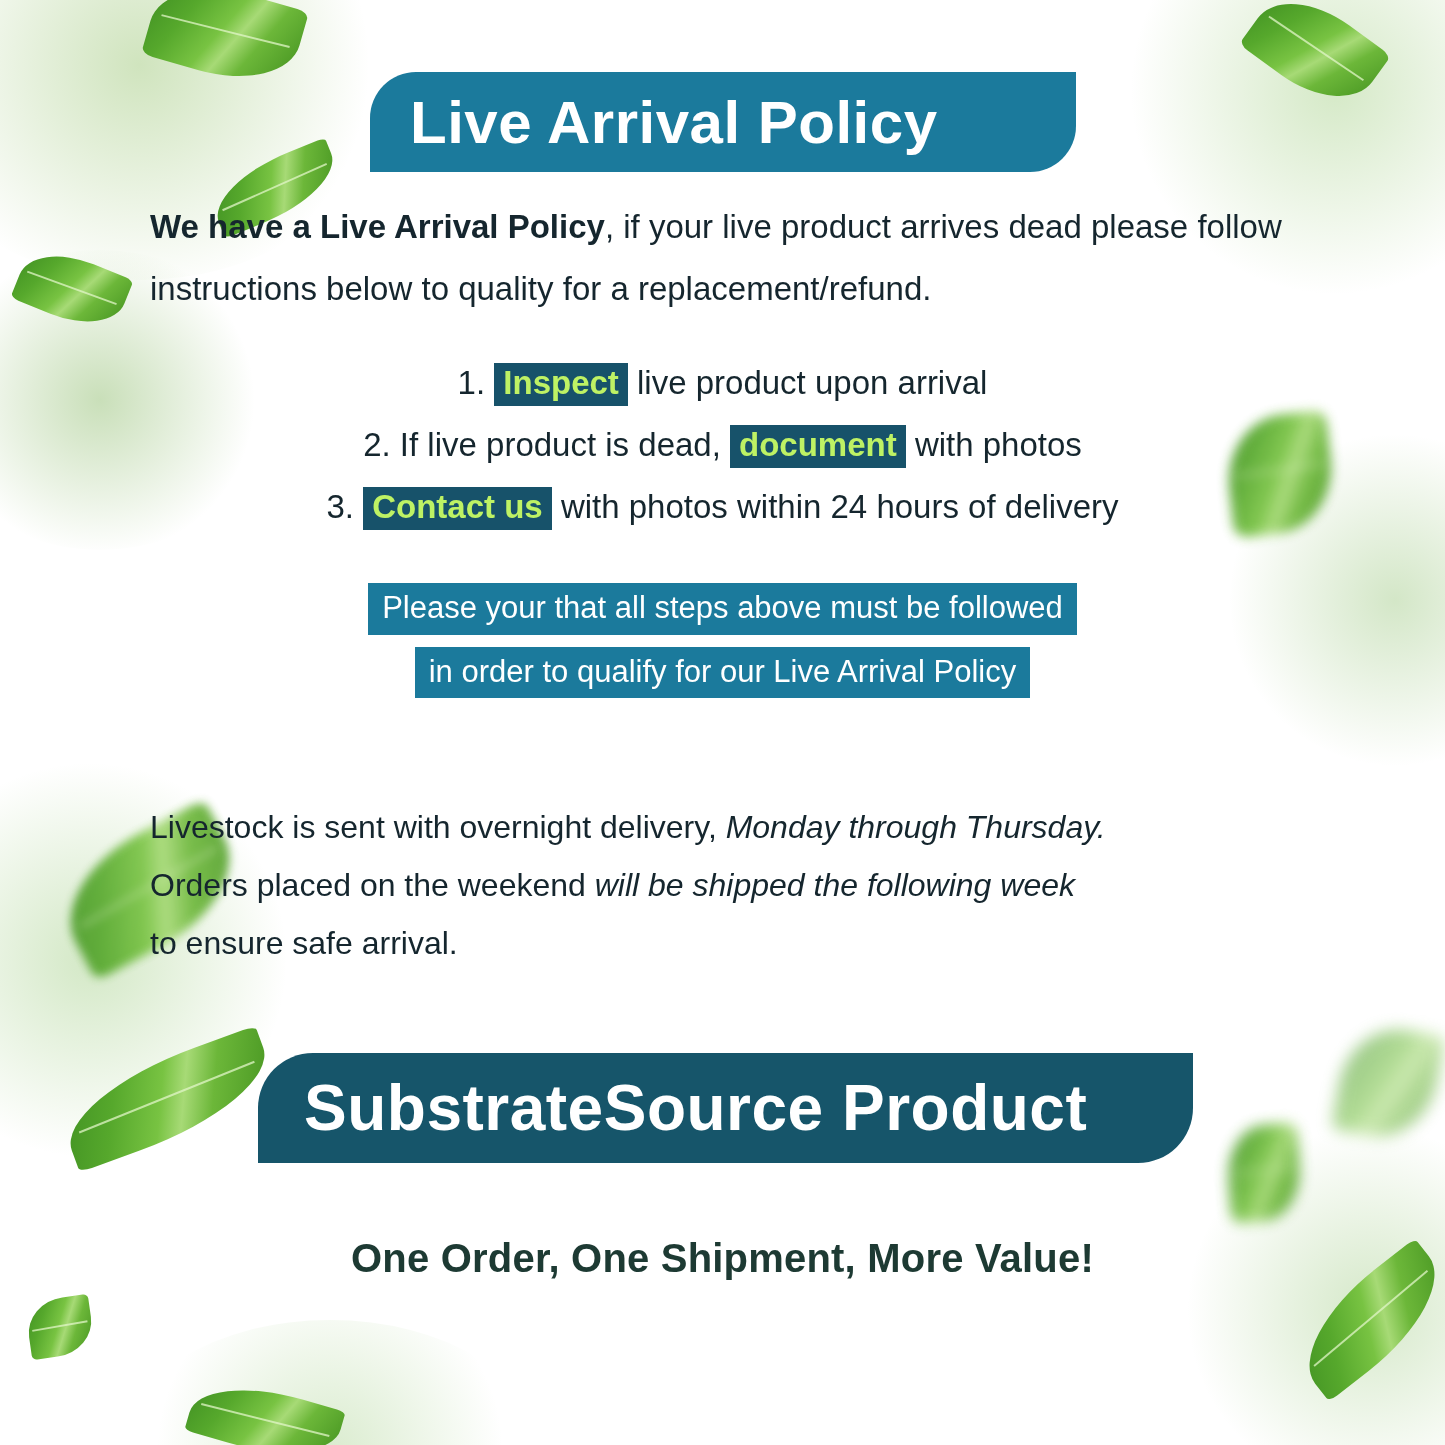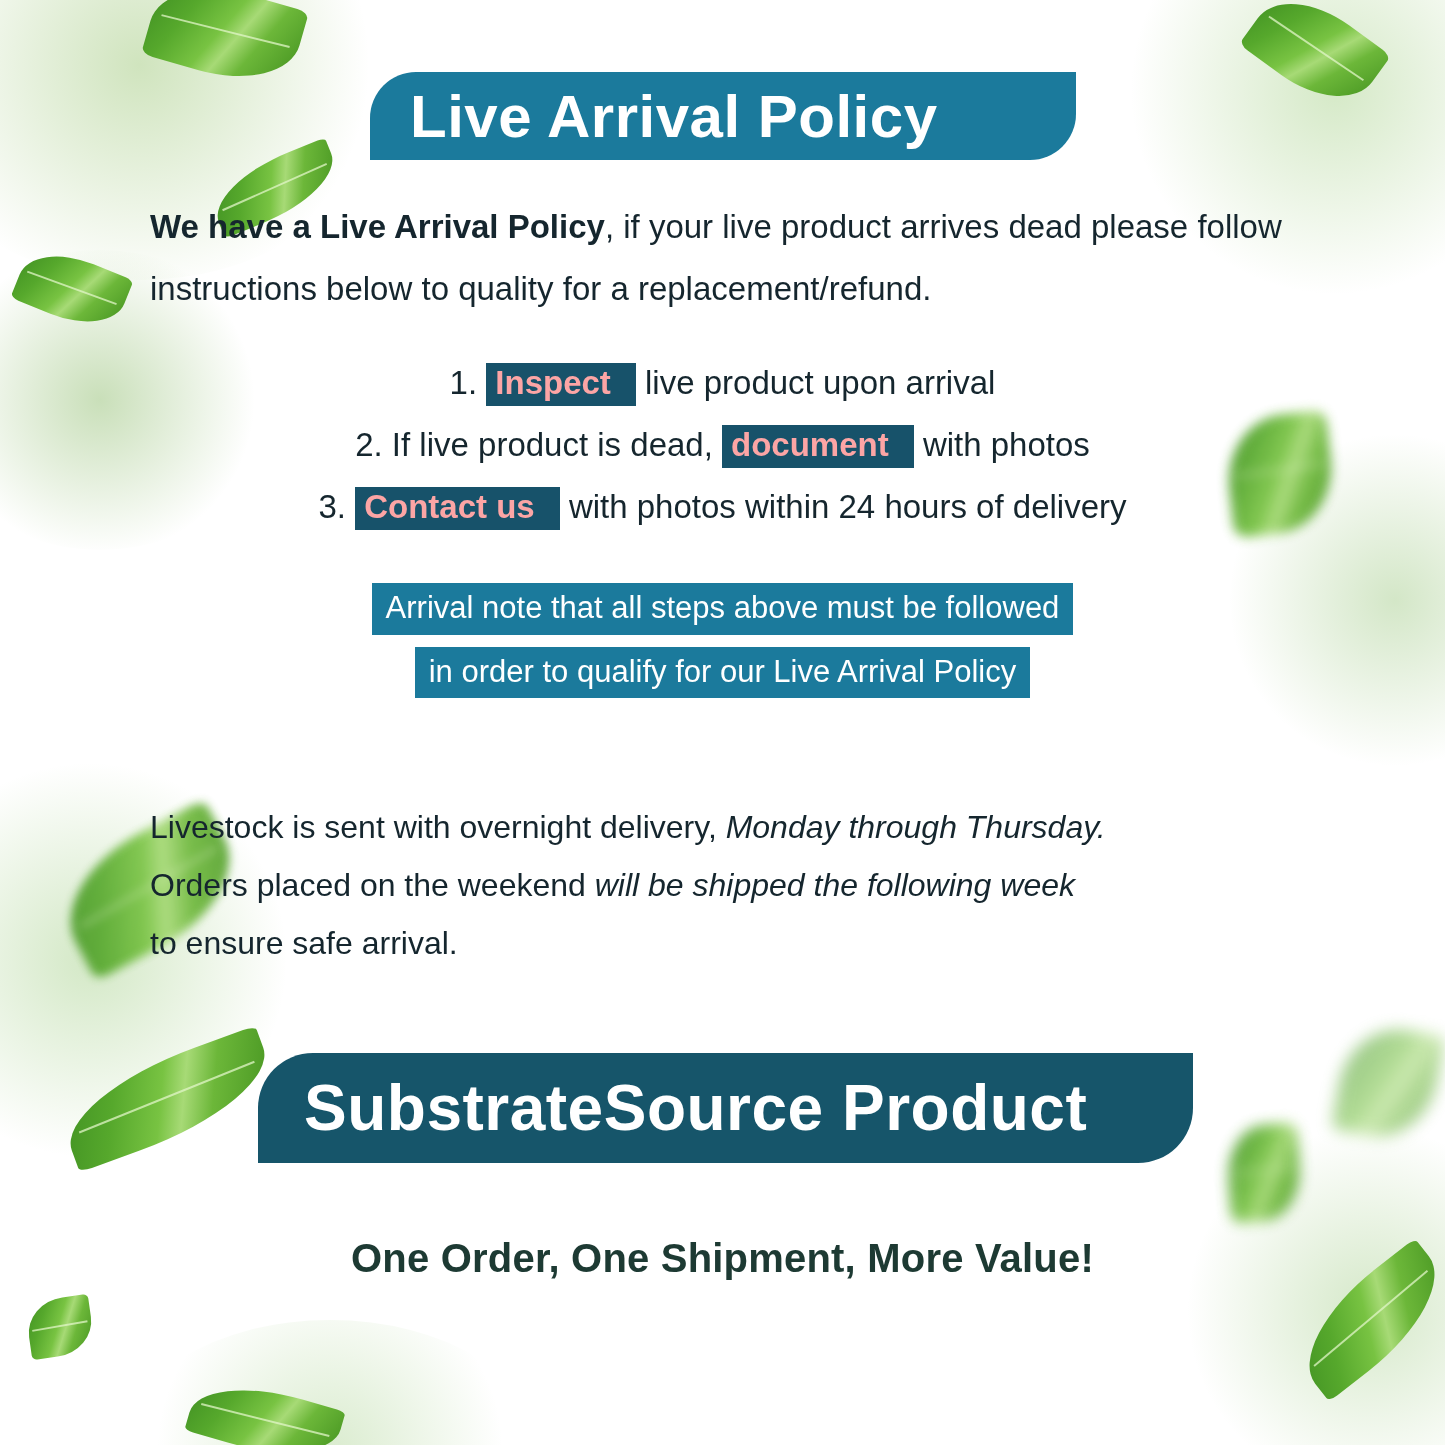--- a/index.html
+++ b/index.html
@@ -72,21 +72,21 @@
     align-items: center;
     color: #ffffff;
     font-weight: 700;
     letter-spacing: .5px;
     white-space: nowrap;
   }
   #title-banner {
     left: 370px;
     top: 72px;
     width: 706px;
-    height: 88px;
+    height: 100px;
     background: #1b7a9c;
     border-radius: 46px 0 46px 0;
     font-size: 60px;
     padding-left: 40px;
     box-sizing: border-box;
   }
   #product-banner {
     left: 258px;
     top: 1053px;
     width: 935px;
@@ -121,23 +121,23 @@
     width: 1145px;
     text-align: center;
     font-size: 33px;
     line-height: 62px;
     color: #15262e;
   }
   .step-line { white-space: nowrap; }
 
   .kw {
     background: #17526a;
-    color: #fca5a5;
+    color: #bef264;
     font-weight: 700;
-    padding: 3px 25px 5px 9px;
+    padding: 3px 9px 5px 9px;
     display: inline-block;
     line-height: 1.05;
     vertical-align: baseline;
   }
 
   #note-block {
     position: absolute;
     left: 150px;
     top: 583px;
     width: 1145px;
@@ -285,21 +285,21 @@
 
     <div class="step-line">
       <span>3.</span>
       <span class="kw">Contact us</span>
       <span>with photos within 24 hours of delivery</span>
     </div>
 
   </div>
 
   <div id="note-block">
-    <div><span class="note-line">Arrival note that all steps above must be followed</span></div>
+    <div><span class="note-line">Please your that all steps above must be followed</span></div>
     <div class="note-gap"></div>
     <div><span class="note-line">in order to qualify for our Live Arrival Policy</span></div>
   </div>
 
   <div class="para" id="ship-para">
     <div>
       <span>Livestock is sent with overnight delivery, </span><i>Monday through Thursday.</i>
     </div>
     <div>
       <span>Orders placed on the weekend </span><i>will be shipped the following week</i>

